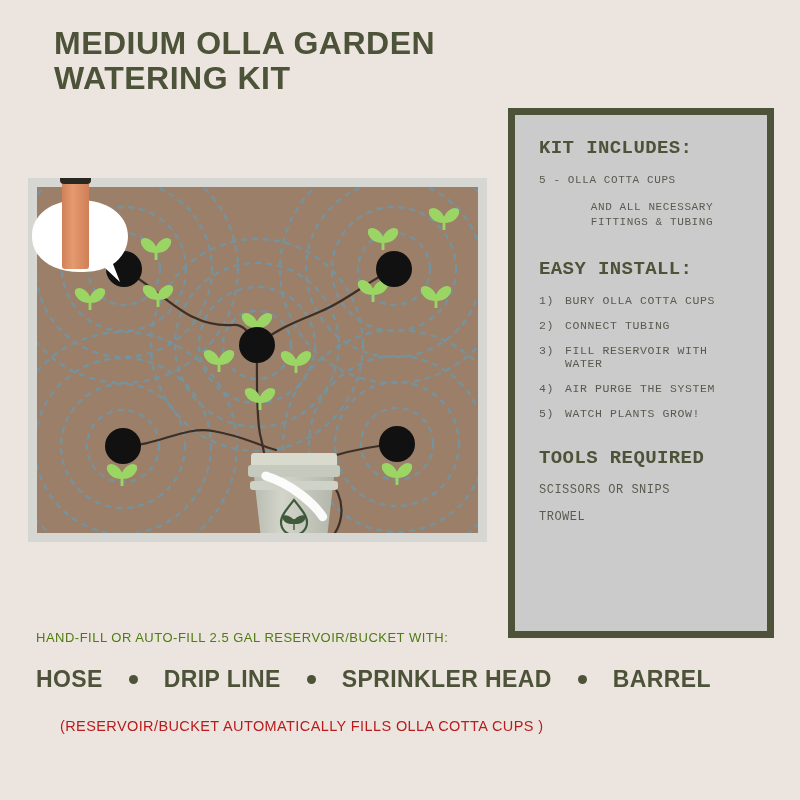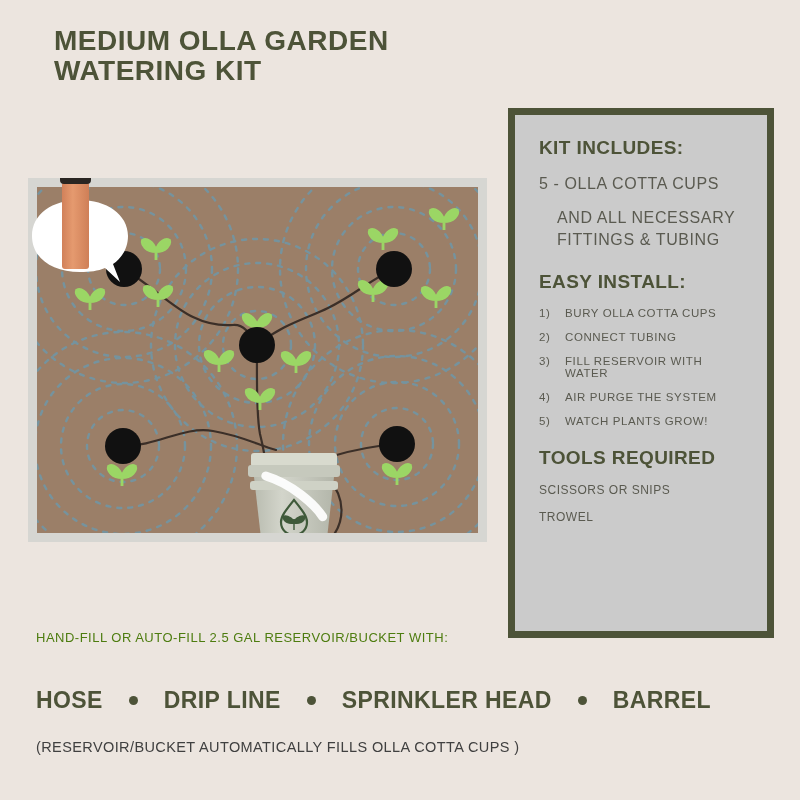--- a/index.html
+++ b/index.html
@@ -17,21 +17,21 @@
 
   
   #title-block {
     position: absolute;
     left: 54px;
     top: 26px;
     width: 600px;
   }
   #title-block .title-line {
     color: #4d5338;
-    font-size: 28px;
+    font-size: 32px;
     font-weight: bold;
     letter-spacing: 0.5px;
     line-height: 1.08;
     text-transform: uppercase;
   }
 
   
   #garden-illustration {
     position: absolute;
     left: 28px;
@@ -45,43 +45,44 @@
   #info-panel {
     position: absolute;
     left: 508px;
     top: 108px;
     width: 266px;
     height: 530px;
     border: 7px solid #4d5338;
     background: #cbcbcb;
     box-sizing: border-box;
     padding: 22px 20px 22px 24px;
+    font-family: Liberation Mono, monospace;
   }
   .panel-heading {
     color: #4d5338;
     font-size: 19px;
     font-weight: bold;
     letter-spacing: 0.4px;
     text-transform: uppercase;
     margin: 0 0 14px 0;
   }
-  .panel-heading.spaced-top { margin-top: 20px; }
+  .panel-heading.spaced-top { margin-top: 27px; }
   .panel-line {
     color: #5a5a50;
-    font-size: 16px;
+    font-size: 11px;
     letter-spacing: 0.6px;
     line-height: 1.38;
     text-transform: uppercase;
     margin-bottom: 12px;
   }
   .panel-line .sub {
     display: block;
     padding-left: 18px;
   }
-  .panel-line.indent { padding-left: 18px; }
+  .panel-line.indent { padding-left: 18px; text-align: center; }
   .step-row {
     display: flex;
     color: #5a5a50;
     font-size: 11.5px;
     letter-spacing: 0.6px;
     text-transform: uppercase;
     margin-bottom: 12px;
   }
   .step-num { width: 26px; flex: none; }
   .tool-line {
@@ -102,42 +103,43 @@
   }
   #fill-note {
     color: #4d7c0f;
     font-size: 13px;
     letter-spacing: 0.5px;
     text-transform: uppercase;
   }
   #source-row {
     display: flex;
     align-items: center;
-    margin-top: 42px;
+    margin-top: 21px;
     color: #4d5338;
     font-size: 23px;
     font-weight: bold;
     letter-spacing: 0.4px;
     text-transform: uppercase;
   }
   #source-row .src-item { white-space: nowrap; }
   #source-row .src-dot {
     width: 9px;
     height: 9px;
     border-radius: 50%;
     background: #4d5338;
     margin: 0 26px;
     flex: none;
   }
   #auto-note {
     margin-top: 25px;
-    color: #404040;
+    color: #b91c1c;
     font-size: 14.5px;
     letter-spacing: 0.4px;
     text-transform: uppercase;
+    margin-left: 24px;
   }
 </style>
 </head>
 <body>
 
 <div id="title-block">
   <div class="title-line">Medium Olla Garden</div>
   <div class="title-line">Watering Kit</div>
 </div>
 

